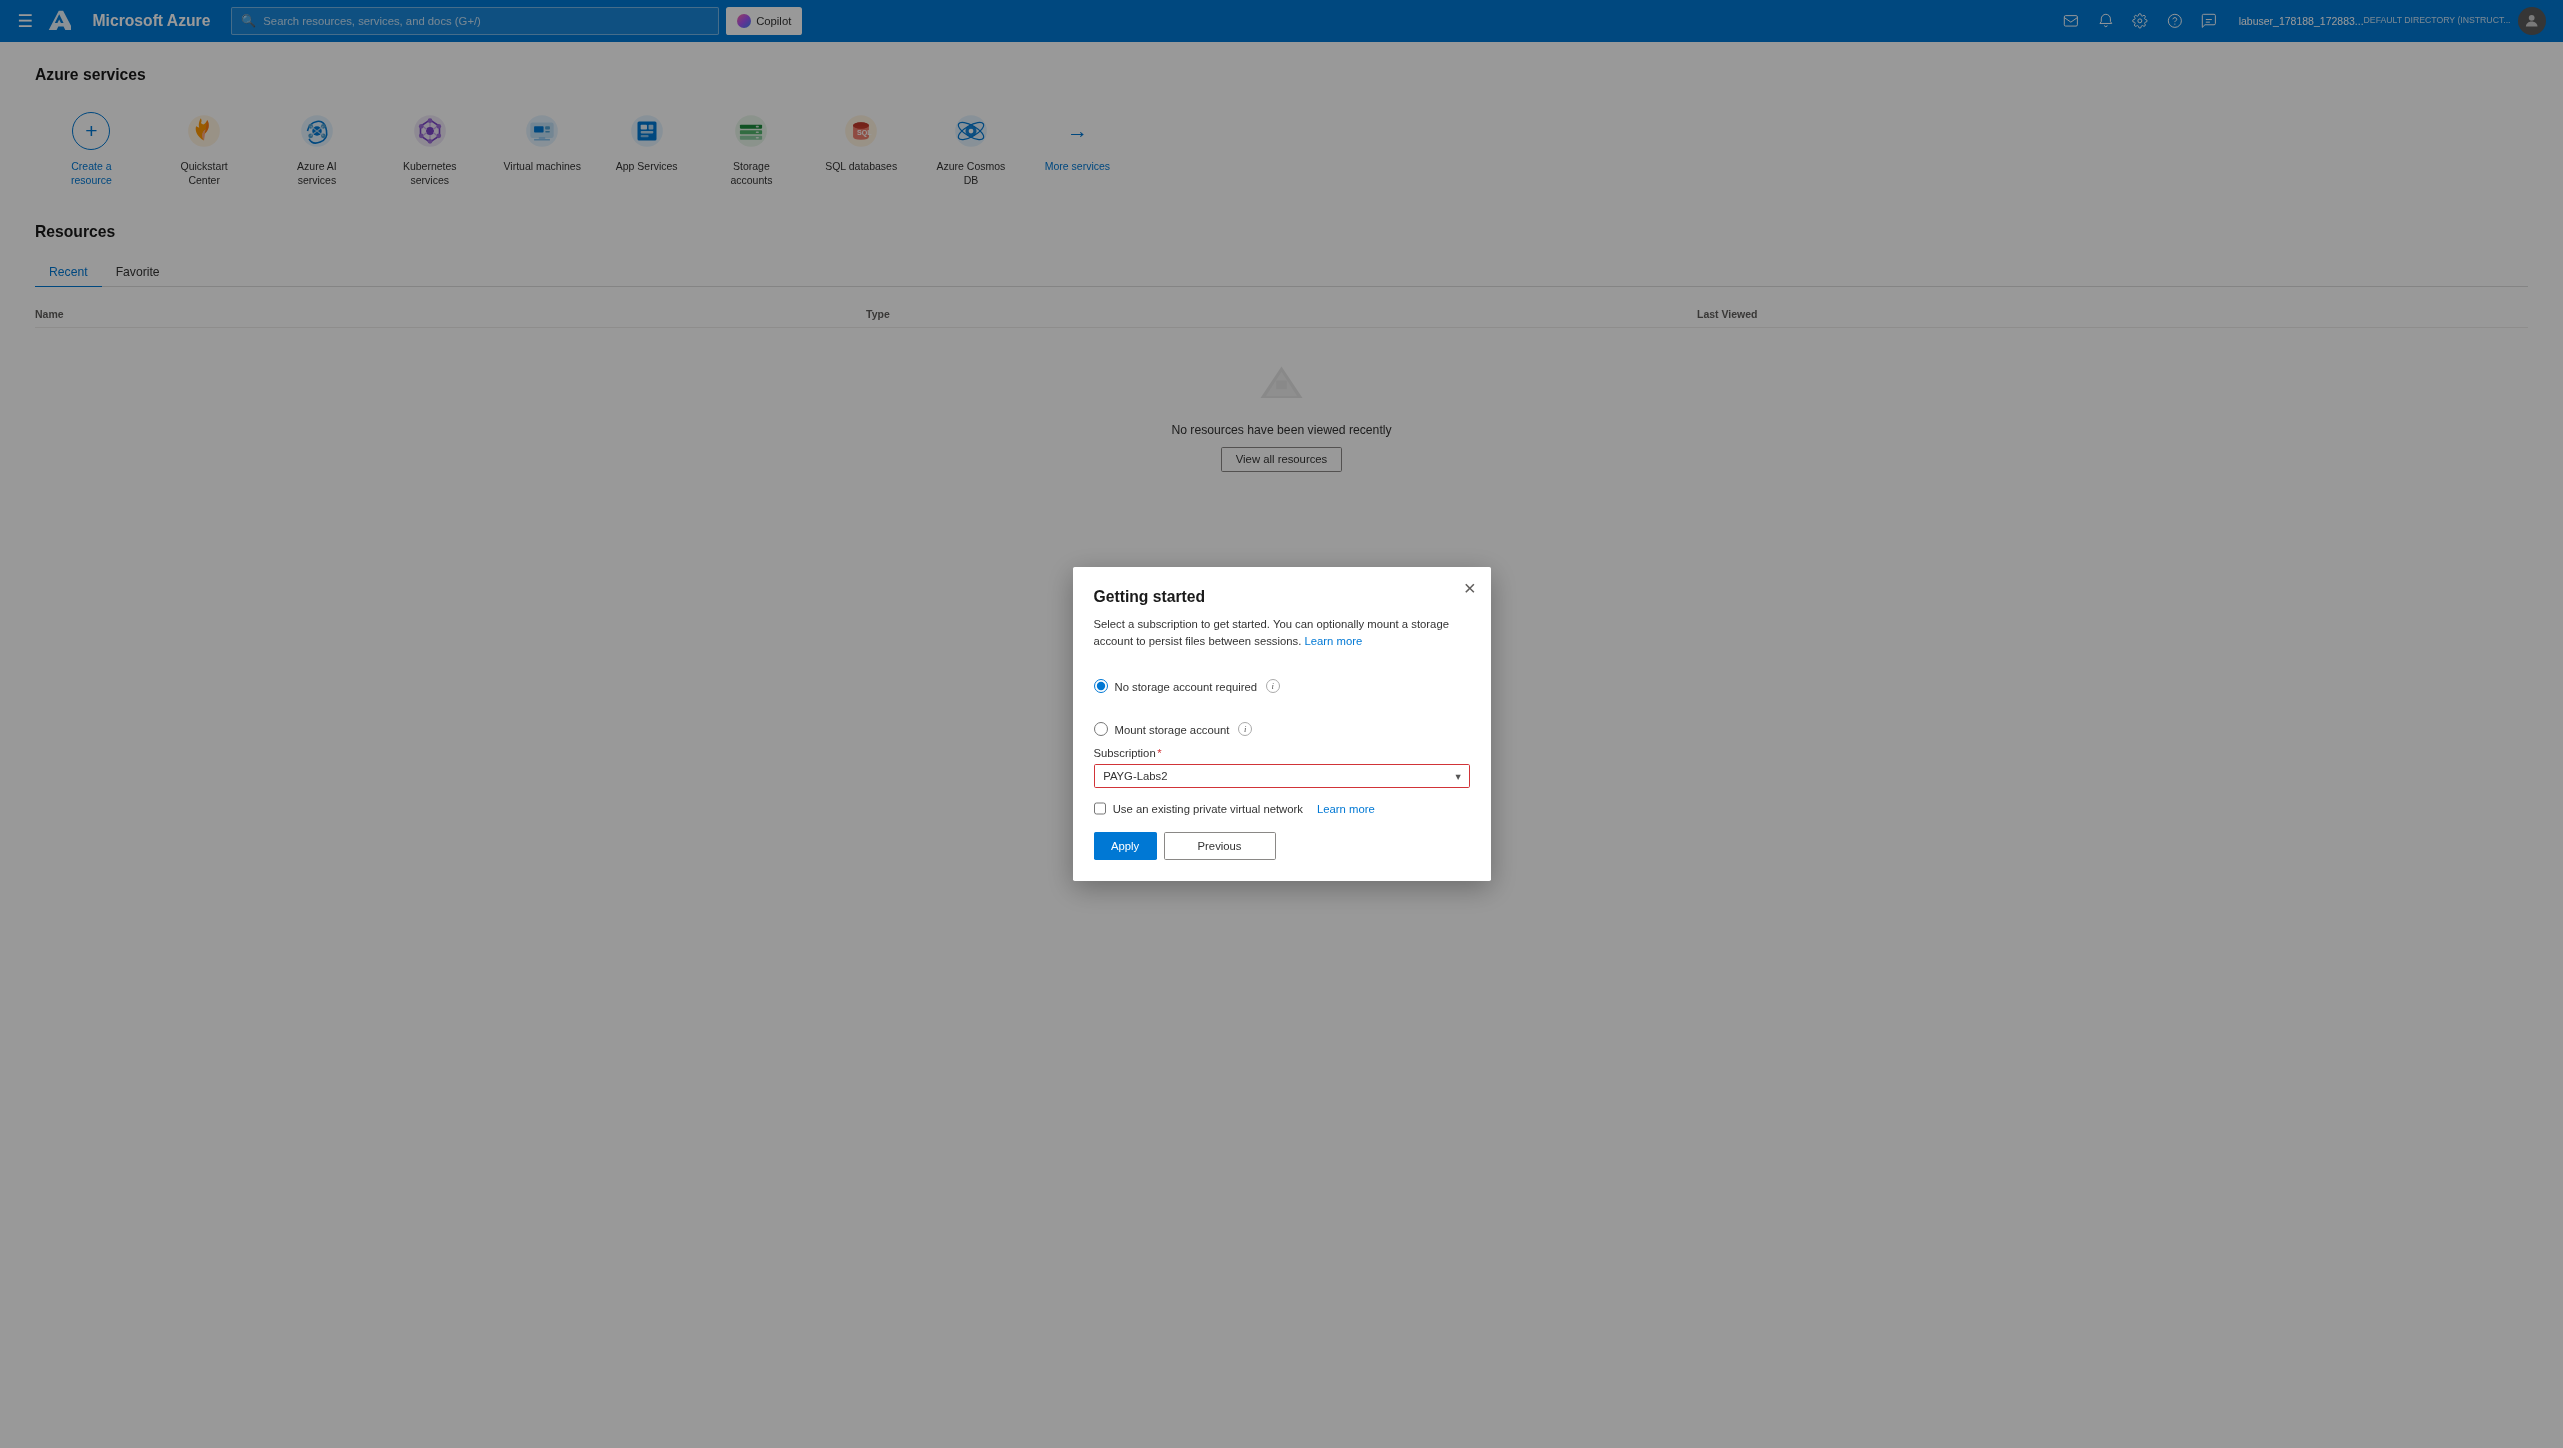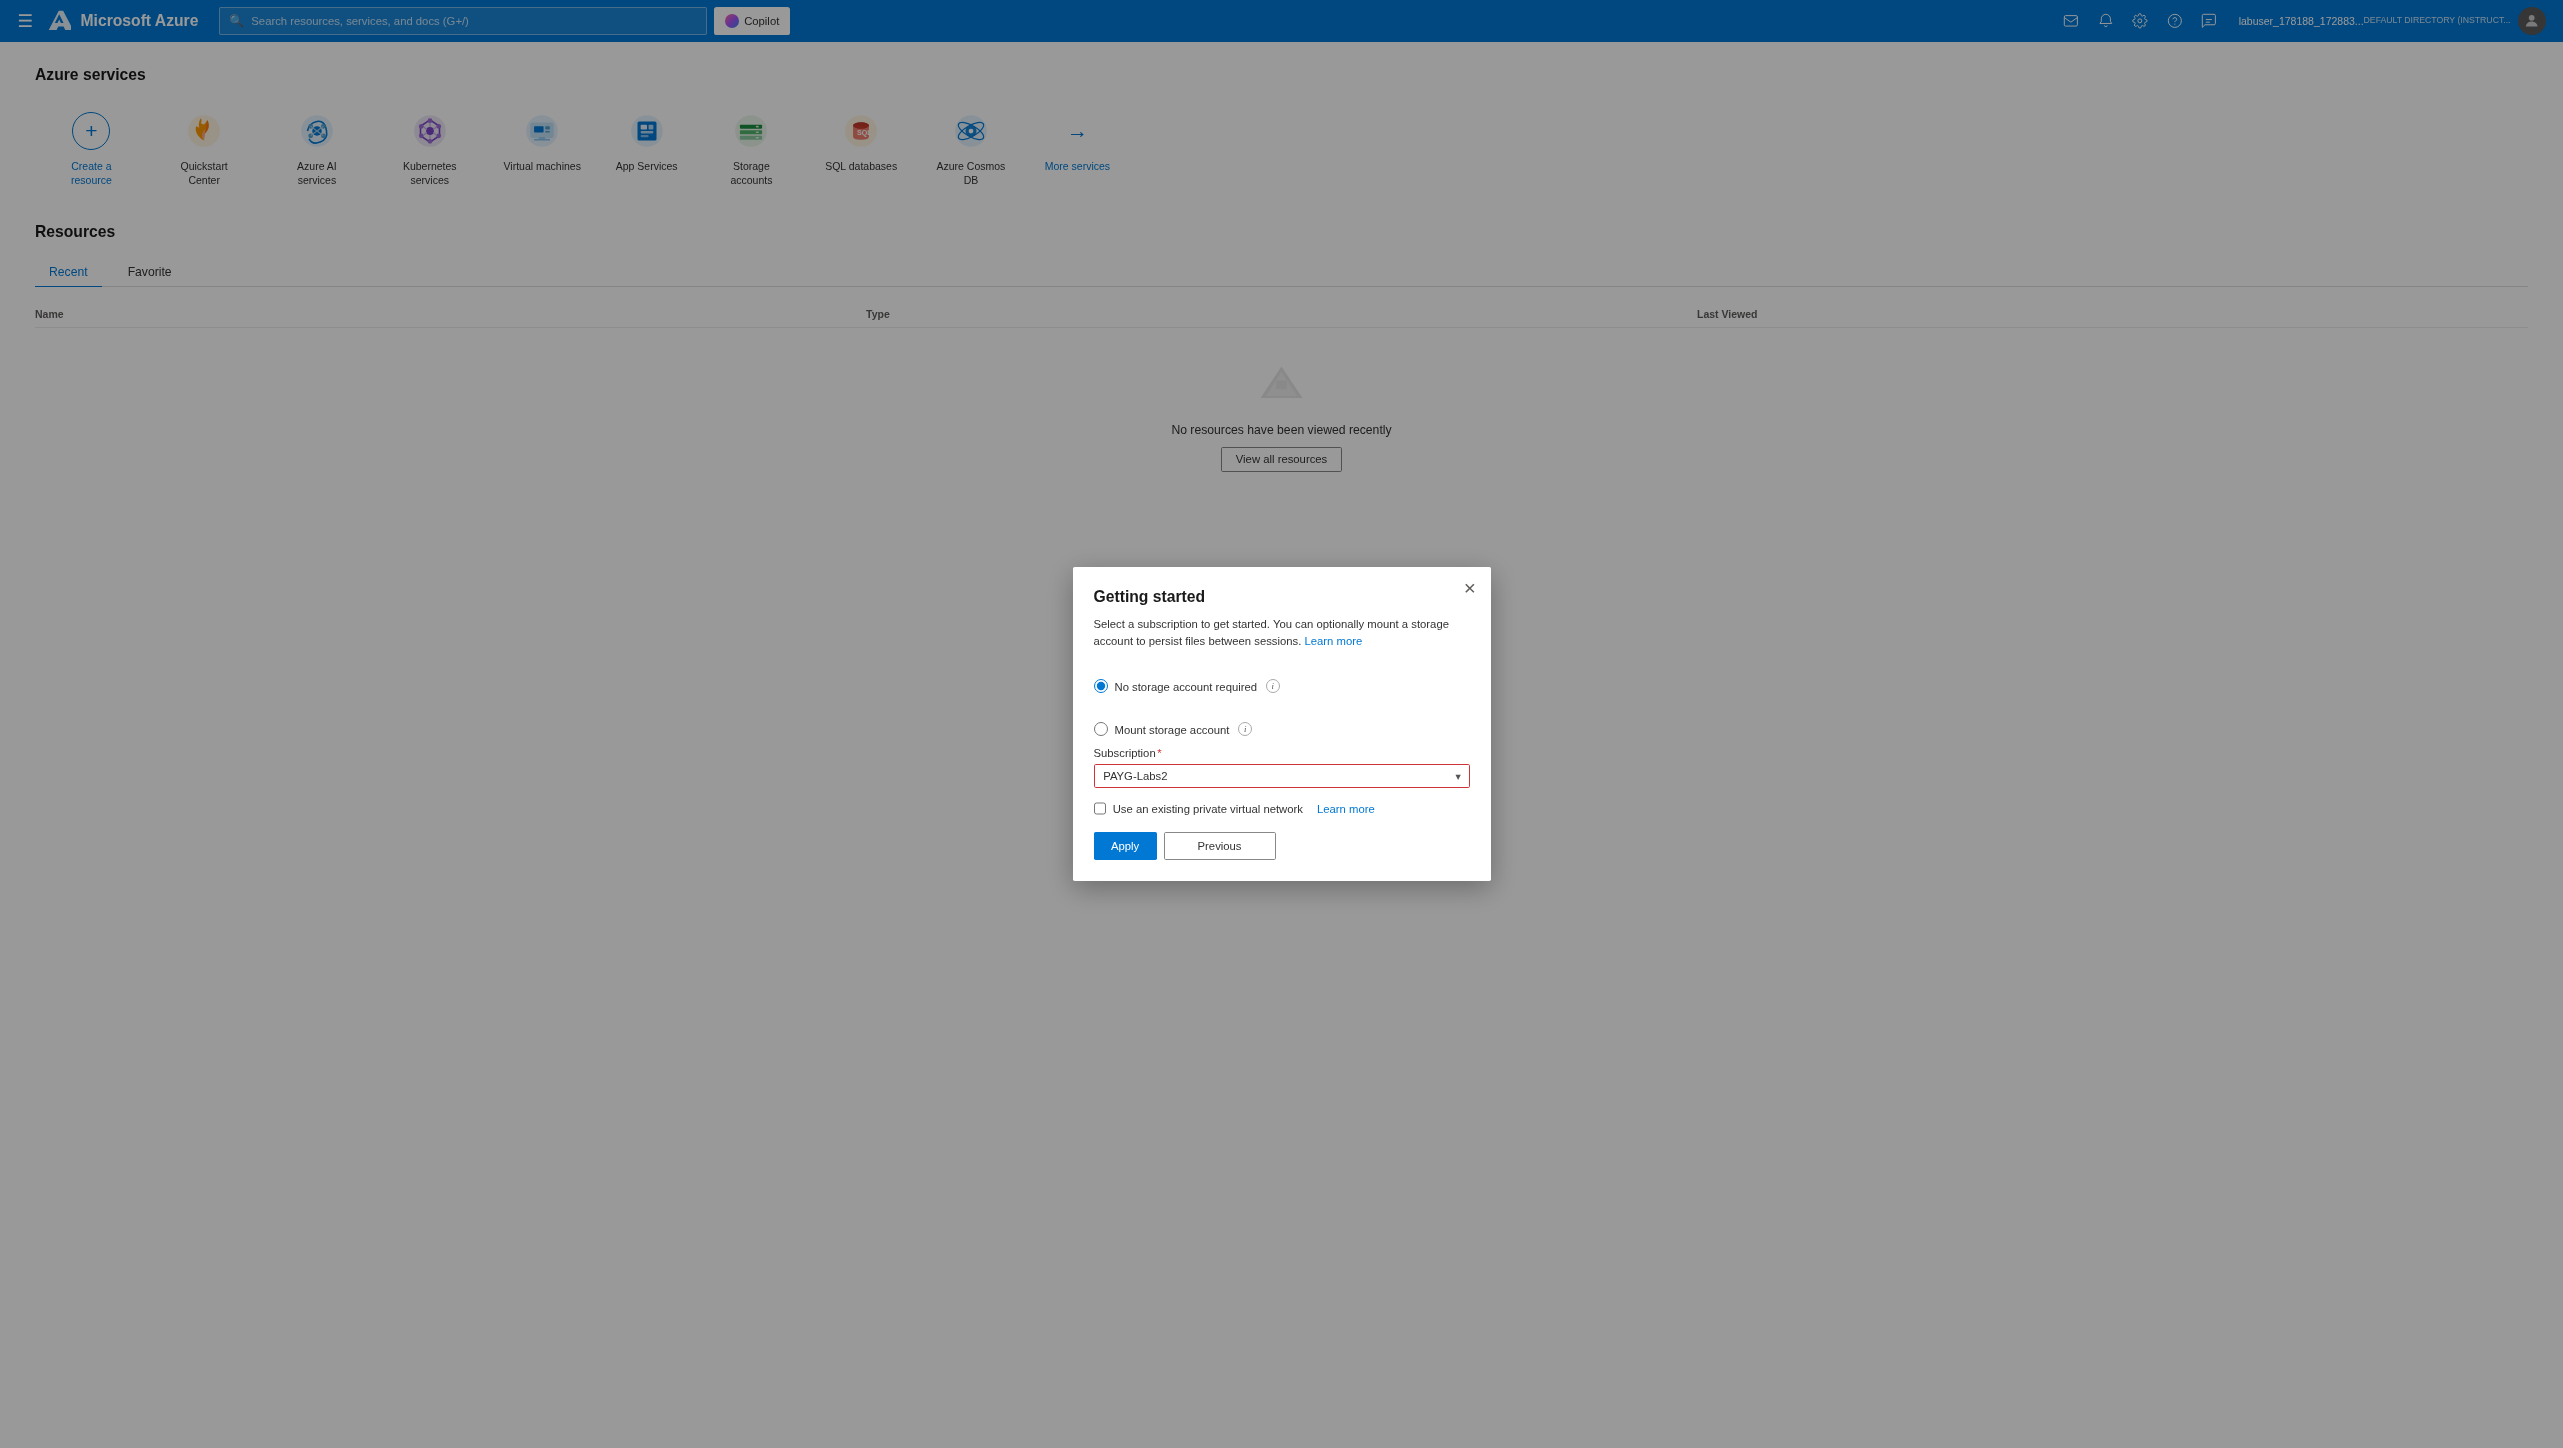--- a/index.html
+++ b/index.html
@@ -19,21 +19,21 @@
     }
     .topnav-hamburger {
       font-size: 17.4px;
       cursor: pointer;
       padding: 3.5px 7px;
       color: white;
     }
     .topnav-logo {
       display: flex;
       align-items: center;
-      gap: 9px;
+      gap: 21px;
       font-size: 15.7px;
       font-weight: 600;
       color: white;
       margin-right: 14px;
     }
     .topnav-logo-icon {
       width: 24.4px;
       height: 24.4px;
     }
     .topnav-search {
@@ -162,21 +162,21 @@
       border-radius: 50%;
       display: flex; align-items: center; justify-content: center;
       color: #0078d4; font-size: 21px; font-weight: 300;
     }
 
     
     .svc-svg { width: 38px; height: 38px; }
 
     
     .resources-section { margin-top: 7px; }
-    .resources-tabs { display: flex; gap: 12px; border-bottom: 0.9px solid #ddd; margin-bottom: 14px; align-items: flex-end; }
+    .resources-tabs { display: flex; gap: 0; border-bottom: 0.9px solid #ddd; margin-bottom: 14px; align-items: flex-end; }
     .res-tab {
       padding: 7px 14px;
       font-size: 12.2px;
       cursor: pointer;
       color: #333;
       border-bottom: 1.7px solid transparent;
       margin-bottom: -0.9px;
     }
     .res-tab.active { border-bottom: 1.7px solid #0078d4; color: #0078d4; font-weight: 500; }
 

